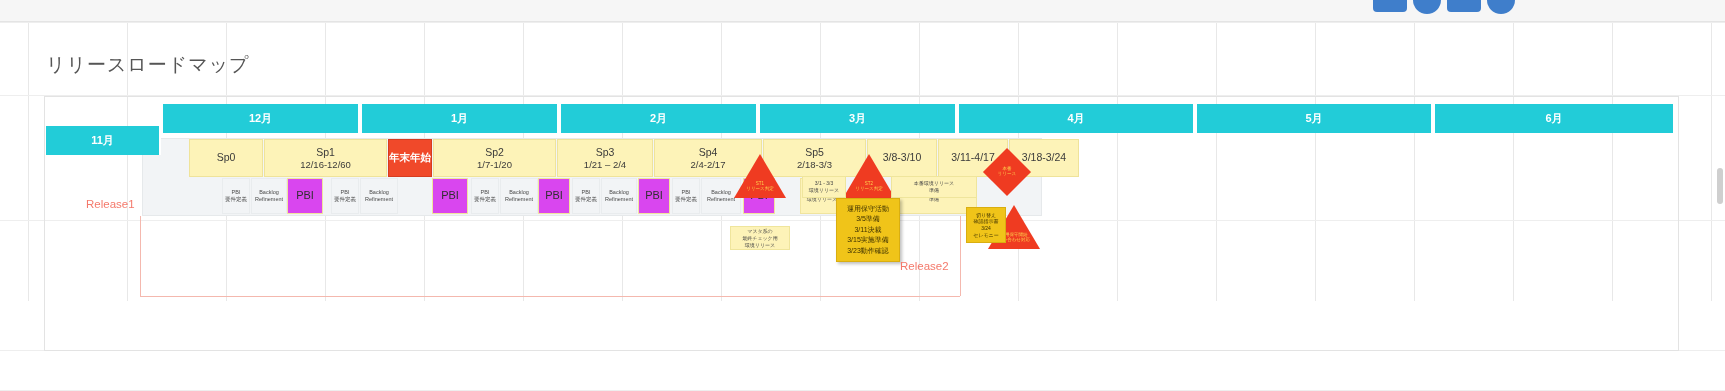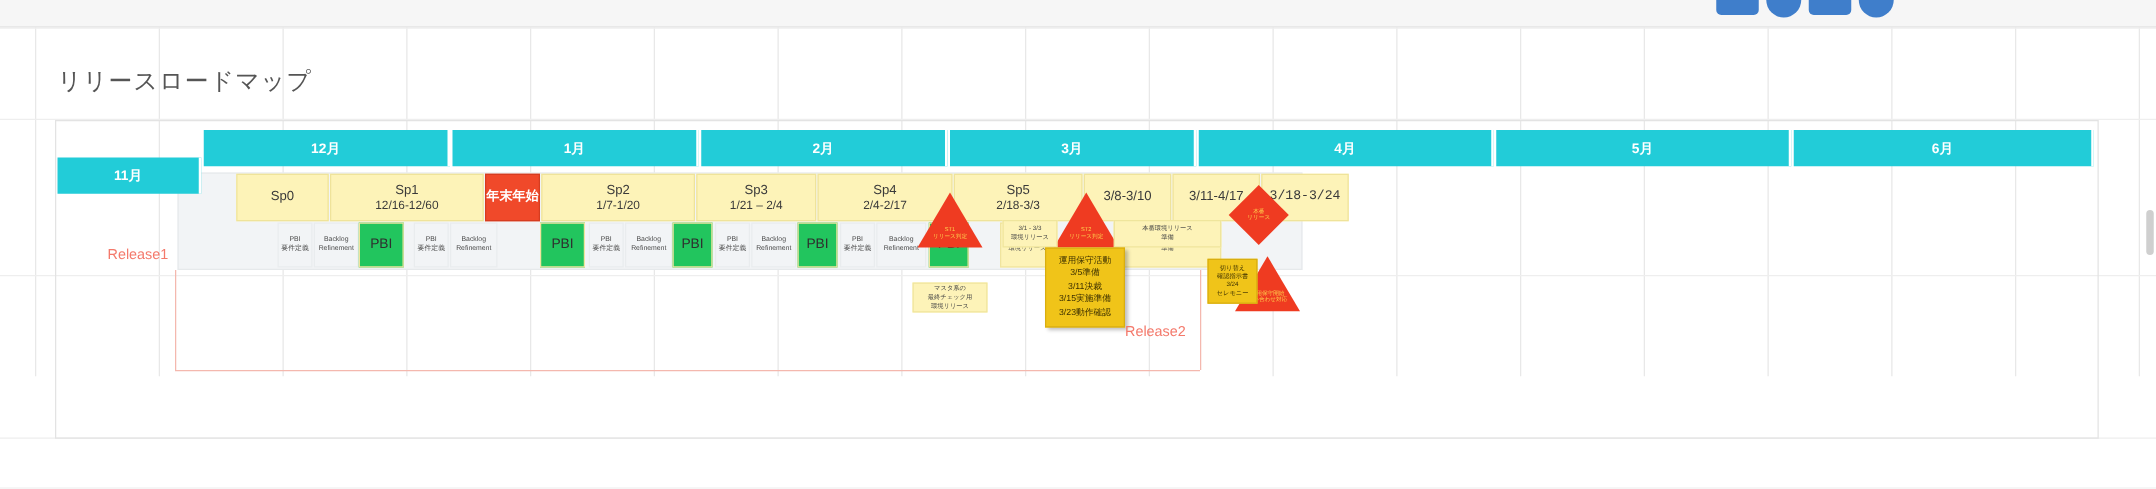--- a/index.html
+++ b/index.html
@@ -74,21 +74,21 @@
   }
 
   
   .task-band { position: absolute; top: 178px; height: 36px; }
   .task-cell {
     position: absolute; top: 0; height: 36px;
     display: flex; align-items: center; justify-content: center;
     text-align: center; line-height: 1.2; overflow: hidden;
   }
   .task-cell.pbi {
-    background: #22c55e; border: 1px solid #f0e49e;
+    background: #d946ef; border: 1px solid #f0e49e;
     font-size: 11px; color: #2f2f2f; font-weight: normal;
   }
   .task-cell.sub {
     background: #f2f4f6; border: 1px solid #e9ecee;
     font-size: 5.5px; color: #4a4a4a;
   }
   .task-cell.note {
     background: #fdf3b8; border: 1px solid #f0e49e;
     font-size: 5px; color: #4a4a4a;
   }
@@ -236,21 +236,21 @@
       <div class="sprint-cell" style="left: 717px; width: 103px;">
         <span class="sp-name">Sp5</span>
         <span class="sp-date">2/18-3/3</span>
       </div>
       <div class="sprint-cell" style="left: 821px; width: 70px;">
         <span class="sp-name">3/8-3/10</span>
       </div>
       <div class="sprint-cell" style="left: 892px; width: 70px;">
         <span class="sp-name">3/11-4/17</span>
       </div>
-      <div class="sprint-cell" style="left: 963px; width: 70px; font-family: Liberation Mono, monospace;">
+      <div class="sprint-cell" style="left: 963px; width: 70px;">
         <span class="sp-name">3/18-3/24</span>
       </div>
     </div>
   <div id="taskBand" class="task-band" style="left: 46px;">
       <div class="task-cell sub" style="left: 176px; width: 28px;">
         <span style="white-space: pre-line;">PBI
 要件定義</span>
       </div>
       <div class="task-cell sub" style="left: 205px; width: 36px;">
         <span style="white-space: pre-line;">Backlog

